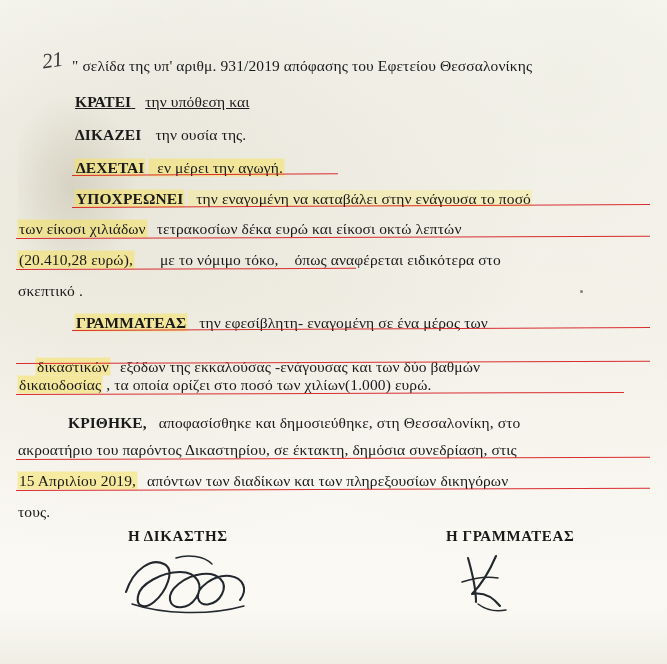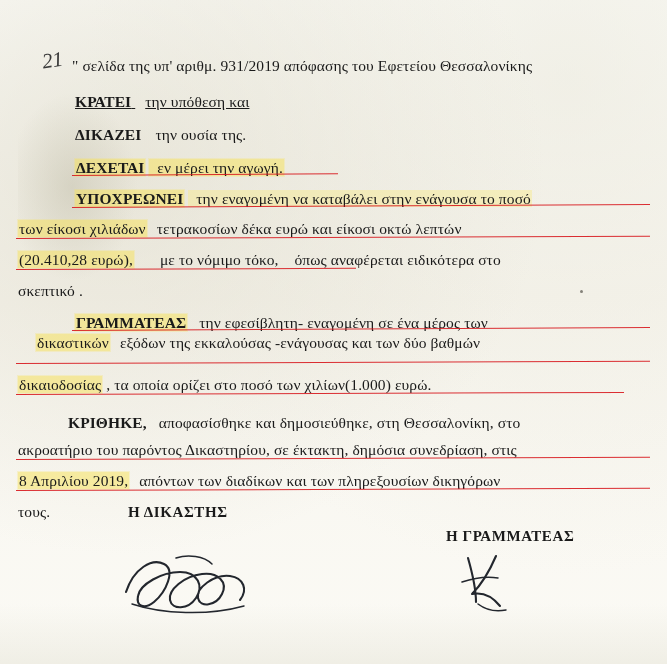--- a/index.html
+++ b/index.html
@@ -163,45 +163,45 @@
       <span style="padding-left:12px;">όπως αναφέρεται ειδικότερα στο</span>
     </div>
 
     <div class="line" style="left:18px; top:282px;">σκεπτικό .</div>
 
     <div class="line" style="left:75px; top:314px;">
       <span class="bold hl">ΓΡΑΜΜΑΤΕΑΣ</span>
       <span style="padding-left:8px;">την εφεσίβλητη- εναγομένη σε ένα μέρος   των</span>
     </div>
 
-    <div class="line" style="left:18px; top:334px;padding-left:18px;">
+    <div class="line" style="left:18px; top:358px;padding-left:18px;">
       <span class="hl">δικαστικών</span>
       <span style="padding-left:6px;">εξόδων της εκκαλούσας -ενάγουσας και των δύο βαθμών</span>
     </div>
 
     <div class="line" style="left:18px; top:376px;">
       <span class="hl">δικαιοδοσίας</span>
       <span>, τα οποία ορίζει στο ποσό των χιλίων(1.000) ευρώ.</span>
     </div>
 
     <div class="line" style="left:68px; top:414px;">
       <span class="bold">ΚΡΙΘΗΚΕ,</span>
       <span style="padding-left:8px;">αποφασίσθηκε και δημοσιεύθηκε, στη Θεσσαλονίκη, στο</span>
     </div>
 
     <div class="line" style="left:18px; top:441px;">ακροατήριο του παρόντος Δικαστηρίου, σε έκτακτη, δημόσια συνεδρίαση, στις</div>
 
     <div class="line" style="left:18px; top:472px;">
-      <span class="hl">8 Απριλίου 2019,</span>
+      <span class="hl">15 Απριλίου 2019,</span>
       <span style="padding-left:6px;">απόντων των διαδίκων και των πληρεξουσίων δικηγόρων</span>
     </div>
 
     <div class="line" style="left:18px; top:503px;">τους.</div>
 
-    <div class="sig-label" style="left:128px; top:504px;">Η  ΔΙΚΑΣΤΗΣ</div>
+    <div class="sig-label" style="left:128px; top:528px;">Η  ΔΙΚΑΣΤΗΣ</div>
     <div class="sig-label" style="left:446px; top:528px;">Η ΓΡΑΜΜΑΤΕΑΣ</div>
 
     <div class="dot" style="left:580px; top:290px;"></div>
   </div>
 
   <div>
     <div class="ul" style="left:72px; top:175px; width:266px; transform: rotate(-0.4deg);"></div>
     <div class="ul" style="left:72px; top:207px; width:578px; transform: rotate(-0.3deg);"></div>
     <div class="ul" style="left:16px; top:238px; width:634px; transform: rotate(-0.2deg);"></div>
     <div class="ul" style="left:16px; top:269px; width:340px; transform: rotate(-0.2deg);"></div>

